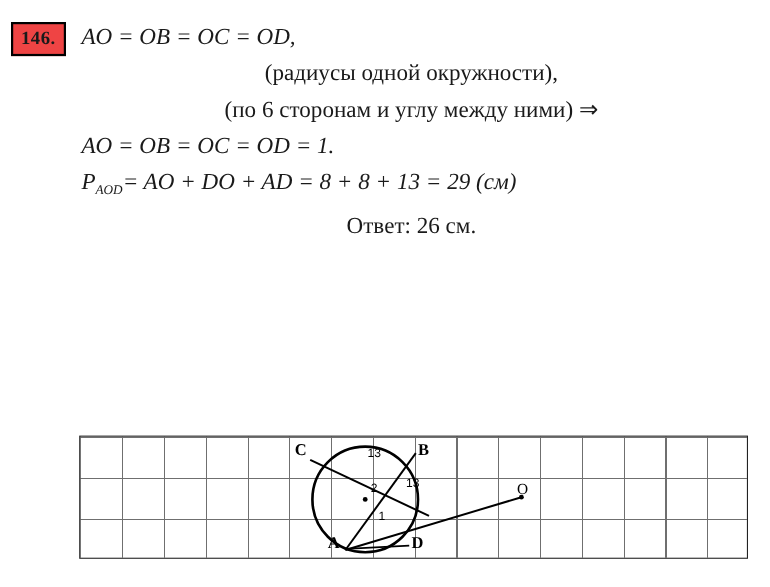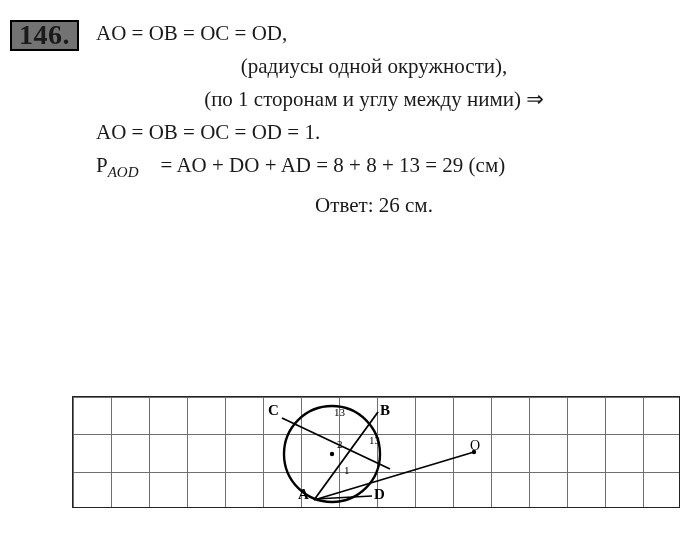--- a/index.html
+++ b/index.html
@@ -24,48 +24,48 @@
 
   
   .num-box {
     position: absolute;
     left: 10px;
     top: 20px;
     border: 2px solid #000;
     padding: 1px 7px 2px 7px;
     font-family: "Liberation Serif", serif;
     font-weight: bold;
-    font-size: 28px;
+    font-size: 17px;
     line-height: 24px;
     letter-spacing: 0.5px;
-    background: #737373;
+    background: #ef4444;
   }
 
   
   .solution {
     position: absolute;
     left: 74px;
     top: 17px;
     width: 600px;
   }
   .line {
     font-size: 21px;
     line-height: 33px;
     white-space: nowrap;
     font-family: "Liberation Serif", serif;
   }
   .it {
-    margin-left: 22px;
+    font-style: italic;
   }
   .rm {
     font-style: normal;
     text-align: center;
   }
   .sub {
-    font-size: 15px;
+    font-size: 12px;
     vertical-align: -0.35em;
     font-style: italic;
   }
 
   
   .figure {
     position: absolute;
     left: 72px;
     top: 396px;
     width: 608px;
@@ -89,42 +89,42 @@
   }
   .lbl {
     position: absolute;
     font-family: "Liberation Serif", serif;
     font-weight: bold;
     font-size: 15px;
     color: #000;
   }
   .lbl-sm {
     position: absolute;
-    font-family: Liberation Serif, serif;
+    font-family: Liberation Sans, sans-serif;
     font-size: 11px;
     color: #000;
   }
   .lbl-o {
     position: absolute;
     font-family: "Liberation Serif", serif;
     font-size: 14px;
     color: #000;
   }
 </style>
 </head>
 <body>
 
 <div class="page">
 
   <div class="num-box">146.</div>
 
   <div class="solution">
     <div class="line it">AO = OB = OC = OD,</div>
     <div class="line rm">(радиусы одной окружности),</div>
-    <div class="line rm">(по 1 сторонам и углу между ними) ⇒</div>
+    <div class="line rm">(по 6 сторонам и углу между ними) ⇒</div>
     <div class="line it">AO = OB = OC = OD = 1.</div>
     <div class="line"><span class="it">P</span><span class="sub">AOD</span><span class="it">= AO + DO + AD = 8 + 8 + 13 = 29 (см)</span></div>
     <div class="line rm">Ответ: 26 см.</div>
   </div>
 
   <div class="figure">
     <div class="grid-bg"></div>
 
     <svg class="fig-svg" width="608" height="112" viewBox="0 0 608 112">
 

